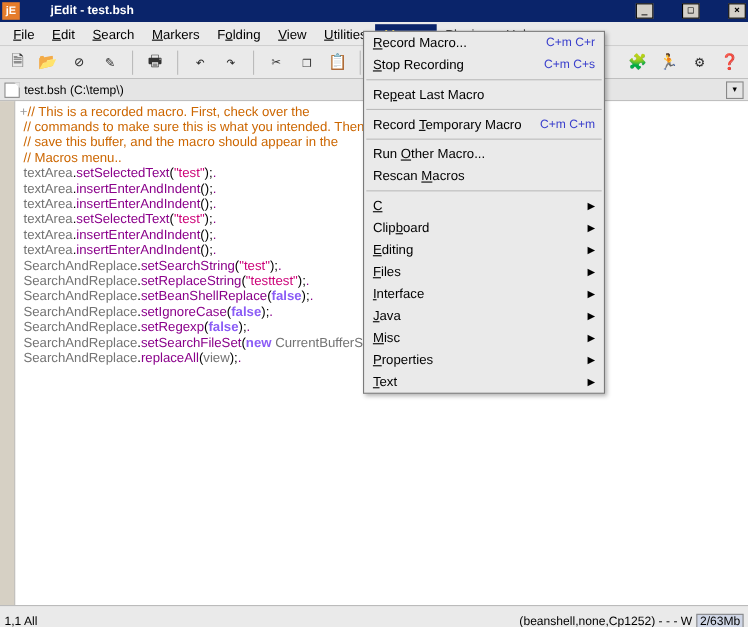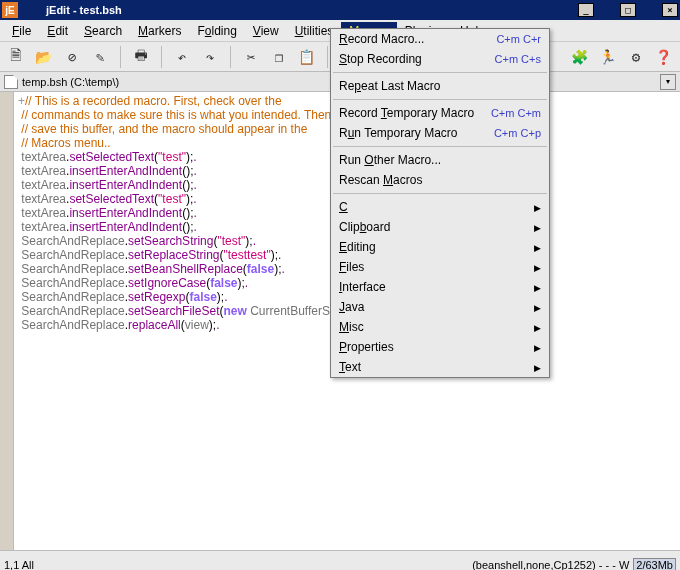--- a/index.html
+++ b/index.html
@@ -92,21 +92,21 @@
   <div class="tb">»</div>
   <div class="sp"></div>
   <div class="tb">🧩</div>
   <div class="tb">🏃</div>
   <div class="tb">⚙</div>
   <div class="tb">❓</div>
 </div>
 
 <div class="bufferbar">
   <div class="fileicon"></div>
-  <span>temp.bsh (C:\temp\)</span>
+  <span>test.bsh (C:\temp\)</span>
   <div class="drop">▾</div>
 </div>
 
 <div class="editor">
   <div class="gutter"></div>
   <div class="textarea" id="textarea"><div class="ln"><span class="pre">+</span><span class="cmt">// This is a recorded macro. First, check over the</span></div><div class="ln"> <span class="cmt">// commands to make sure this is what you intended. Then,</span></div><div class="ln"> <span class="cmt">// save this buffer, and the macro should appear in the</span></div><div class="ln"> <span class="cmt">// Macros menu..</span></div><div class="ln"> <span class="obj">textArea</span>.<span class="fn">setSelectedText</span>(<span class="str">"test"</span>)<span>;</span><span class="fn">.</span></div><div class="ln"> <span class="obj">textArea</span>.<span class="fn">insertEnterAndIndent</span>()<span>;</span><span class="fn">.</span></div><div class="ln"> <span class="obj">textArea</span>.<span class="fn">insertEnterAndIndent</span>()<span>;</span><span class="fn">.</span></div><div class="ln"> <span class="obj">textArea</span>.<span class="fn">setSelectedText</span>(<span class="str">"test"</span>)<span>;</span><span class="fn">.</span></div><div class="ln"> <span class="obj">textArea</span>.<span class="fn">insertEnterAndIndent</span>()<span>;</span><span class="fn">.</span></div><div class="ln"> <span class="obj">textArea</span>.<span class="fn">insertEnterAndIndent</span>()<span>;</span><span class="fn">.</span></div><div class="ln"> <span class="obj">SearchAndReplace</span>.<span class="fn">setSearchString</span>(<span class="str">"test"</span>)<span>;</span><span class="fn">.</span></div><div class="ln"> <span class="obj">SearchAndReplace</span>.<span class="fn">setReplaceString</span>(<span class="str">"testtest"</span>)<span>;</span><span class="fn">.</span></div><div class="ln"> <span class="obj">SearchAndReplace</span>.<span class="fn">setBeanShellReplace</span>(<span class="kw">false</span>)<span>;</span><span class="fn">.</span></div><div class="ln"> <span class="obj">SearchAndReplace</span>.<span class="fn">setIgnoreCase</span>(<span class="kw">false</span>)<span>;</span><span class="fn">.</span></div><div class="ln"> <span class="obj">SearchAndReplace</span>.<span class="fn">setRegexp</span>(<span class="kw">false</span>)<span>;</span><span class="fn">.</span></div><div class="ln"> <span class="obj">SearchAndReplace</span>.<span class="fn">setSearchFileSet</span>(<span class="kw">new</span><span class="obj"> CurrentBufferSet()</span>)<span>;</span><span class="fn">.</span></div><div class="ln"> <span class="obj">SearchAndReplace</span>.<span class="fn">replaceAll</span>(<span class="obj">view</span>)<span>;</span><span class="fn">.</span></div></div>
 </div>
 
 <div class="status">
   <div class="st-left">1,1 All</div>
@@ -126,24 +126,20 @@
       <span class="accel">C+m C+s</span>
     </div>
     <div class="msep"></div>
     <div class="mi">
       <span class="lbl">Re<u>p</u>eat Last Macro</span>
     </div>
     <div class="msep"></div>
     <div class="mi">
       <span class="lbl">Record <u>T</u>emporary Macro</span>
       <span class="accel">C+m C+m</span>
-    </div>
-    <div class="mi">
-      <span class="lbl">R<u>u</u>n Temporary Macro</span>
-      <span class="accel">C+m C+p</span>
     </div>
     <div class="msep"></div>
     <div class="mi">
       <span class="lbl">Run <u>O</u>ther Macro...</span>
     </div>
     <div class="mi">
       <span class="lbl">Rescan <u>M</u>acros</span>
     </div>
     <div class="msep"></div>
     <div class="mi">

